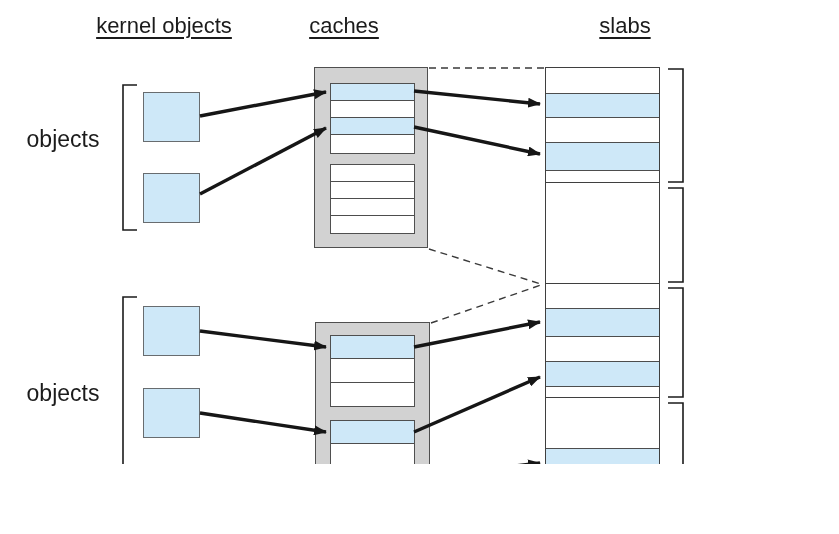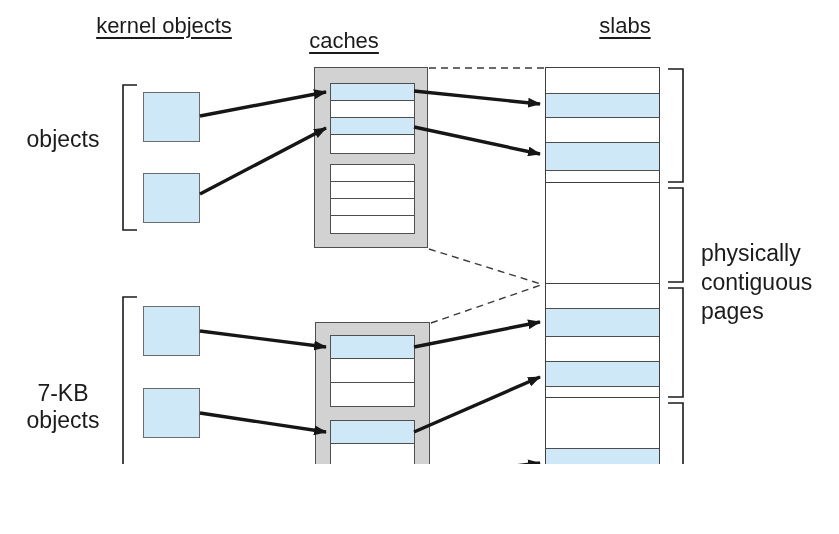--- a/index.html
+++ b/index.html
@@ -42,36 +42,30 @@
     position:absolute; width:7px; height:14px;
     background:linear-gradient(180deg, var(--artifact-top,#dde04a) 0%, var(--artifact-bottom,#8bc14c) 70%, #cfe08a 100%);
   }
 </style>
 </head>
 <body>
 
 <div id="canvas" style="--object-fill: #cee8f8; --object-border: #686c6f; --cache-bg: #d2d2d2; --cache-border: #4f4f4f; --slab-border: #3f3f3f; --row-border: #4d4d4d; --ink: #1b1b1b; --dash: #3a3a3a; --artifact-top: #dde04a; --artifact-bottom: #8bc14c;">
 
   <div class="abs col-header" style="left:85px;top:13px;width:158px">kernel objects</div>
-  <div class="abs col-header" style="left:302px;top:28px;width:84px">caches</div>
+  <div class="abs col-header" style="left:302px;top:13px;width:84px">caches</div>
   <div class="abs col-header" style="left:593px;top:13px;width:64px">slabs</div>
 
   <div class="abs group-label" style="left:12px;top:126px;width:102px">
     <span>objects</span>
   </div>
   <div class="abs group-label" style="left:12px;top:380px;width:102px">
-    <span>7-KB</span>
     <span>objects</span>
   </div>
 
-  <div class="abs side-label" style="left:701px;top:239px;width:138px">
-    <span>physically</span>
-    <span>contiguous</span>
-    <span>pages</span>
-  </div>
 
   <div id="squares">
       <div class="ksquare" style="left: 143px; top: 92px;"></div>
       <div class="ksquare" style="left: 143px; top: 173px;"></div>
       <div class="ksquare" style="left: 143px; top: 306px;"></div>
       <div class="ksquare" style="left: 143px; top: 388px;"></div>
       <div class="ksquare" style="left: 143px; top: 468px;"></div>
     </div>
 
   <div class="cachebox" style="left:314px;top:67px;width:114px;height:181px"></div>

